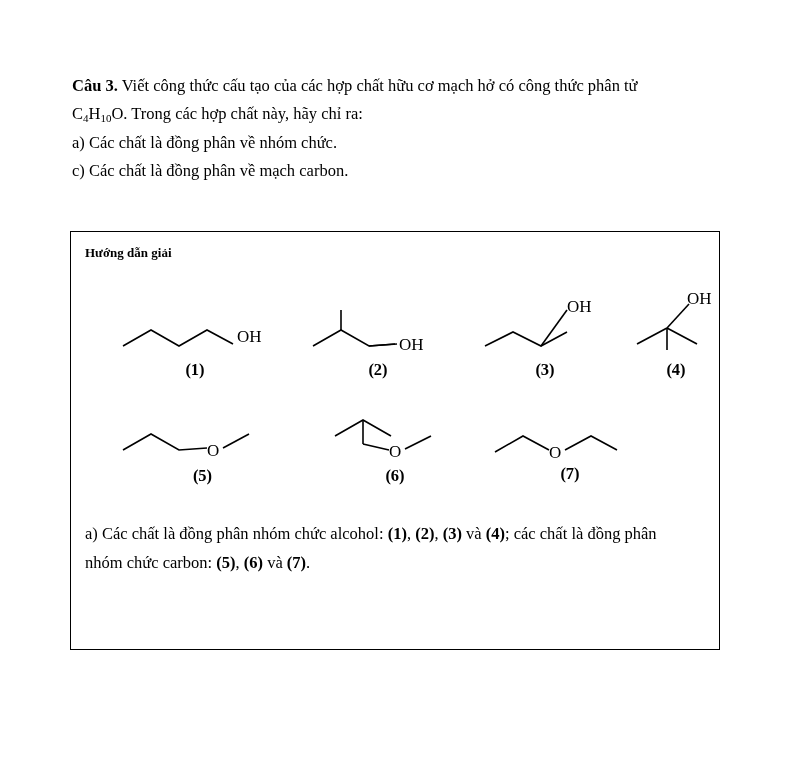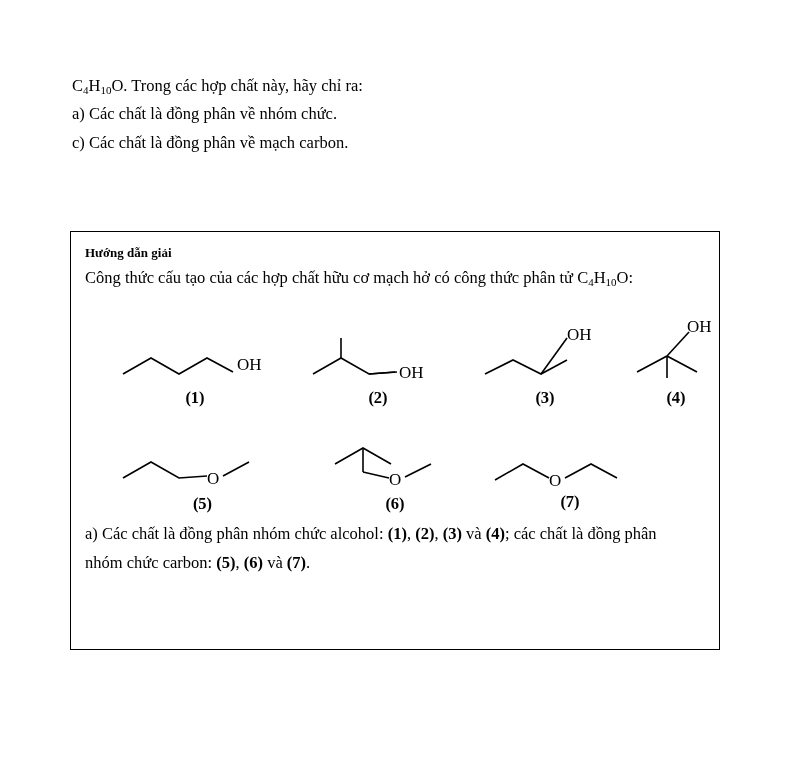--- a/index.html
+++ b/index.html
@@ -91,32 +91,32 @@
   }
   .answers .sol-line { margin-bottom: 1px; }
 </style>
 </head>
 <body>
 
 <div class="page">
 
   <div class="question-block">
     <div class="q-line">
+      <b>Câu 3.</b><span> Viết công thức cấu tạo của các hợp chất hữu cơ mạch hở có công thức phân tử</span>
+    </div>
+    <div class="q-line">
       <span>C</span><sub>4</sub><span>H</span><sub>10</sub><span>O. Trong các hợp chất này, hãy chỉ ra:</span>
     </div>
     <div class="q-line">a) Các chất là đồng phân về nhóm chức.</div>
     <div class="q-line">c) Các chất là đồng phân về mạch carbon.</div>
   </div>
 
   <div class="solution-box">
     <div class="solution-inner">
       <div class="sol-title">Hướng dẫn giải</div>
-      <div class="sol-line">
-        <span>Công thức cấu tạo của các hợp chất hữu cơ mạch hở có công thức phân tử C</span><sub>4</sub><span>H</span><sub>10</sub><span>O:</span>
-      </div>
 
       <div class="struct-area">
 
         <div class="struct" style="left:30px; top:38px; width:160px;">
           <svg width="160" height="50" viewBox="0 0 160 50">
             <polyline points="8,38 36,22 64,38 92,22 118,36" fill="none" stroke="#000" stroke-width="1.6"></polyline>
             <text x="122" y="34" class="oh-text" font-family="Liberation Serif, serif" font-size="17">OH</text>
           </svg>
           <div class="struct-label">(1)</div>
         </div>

